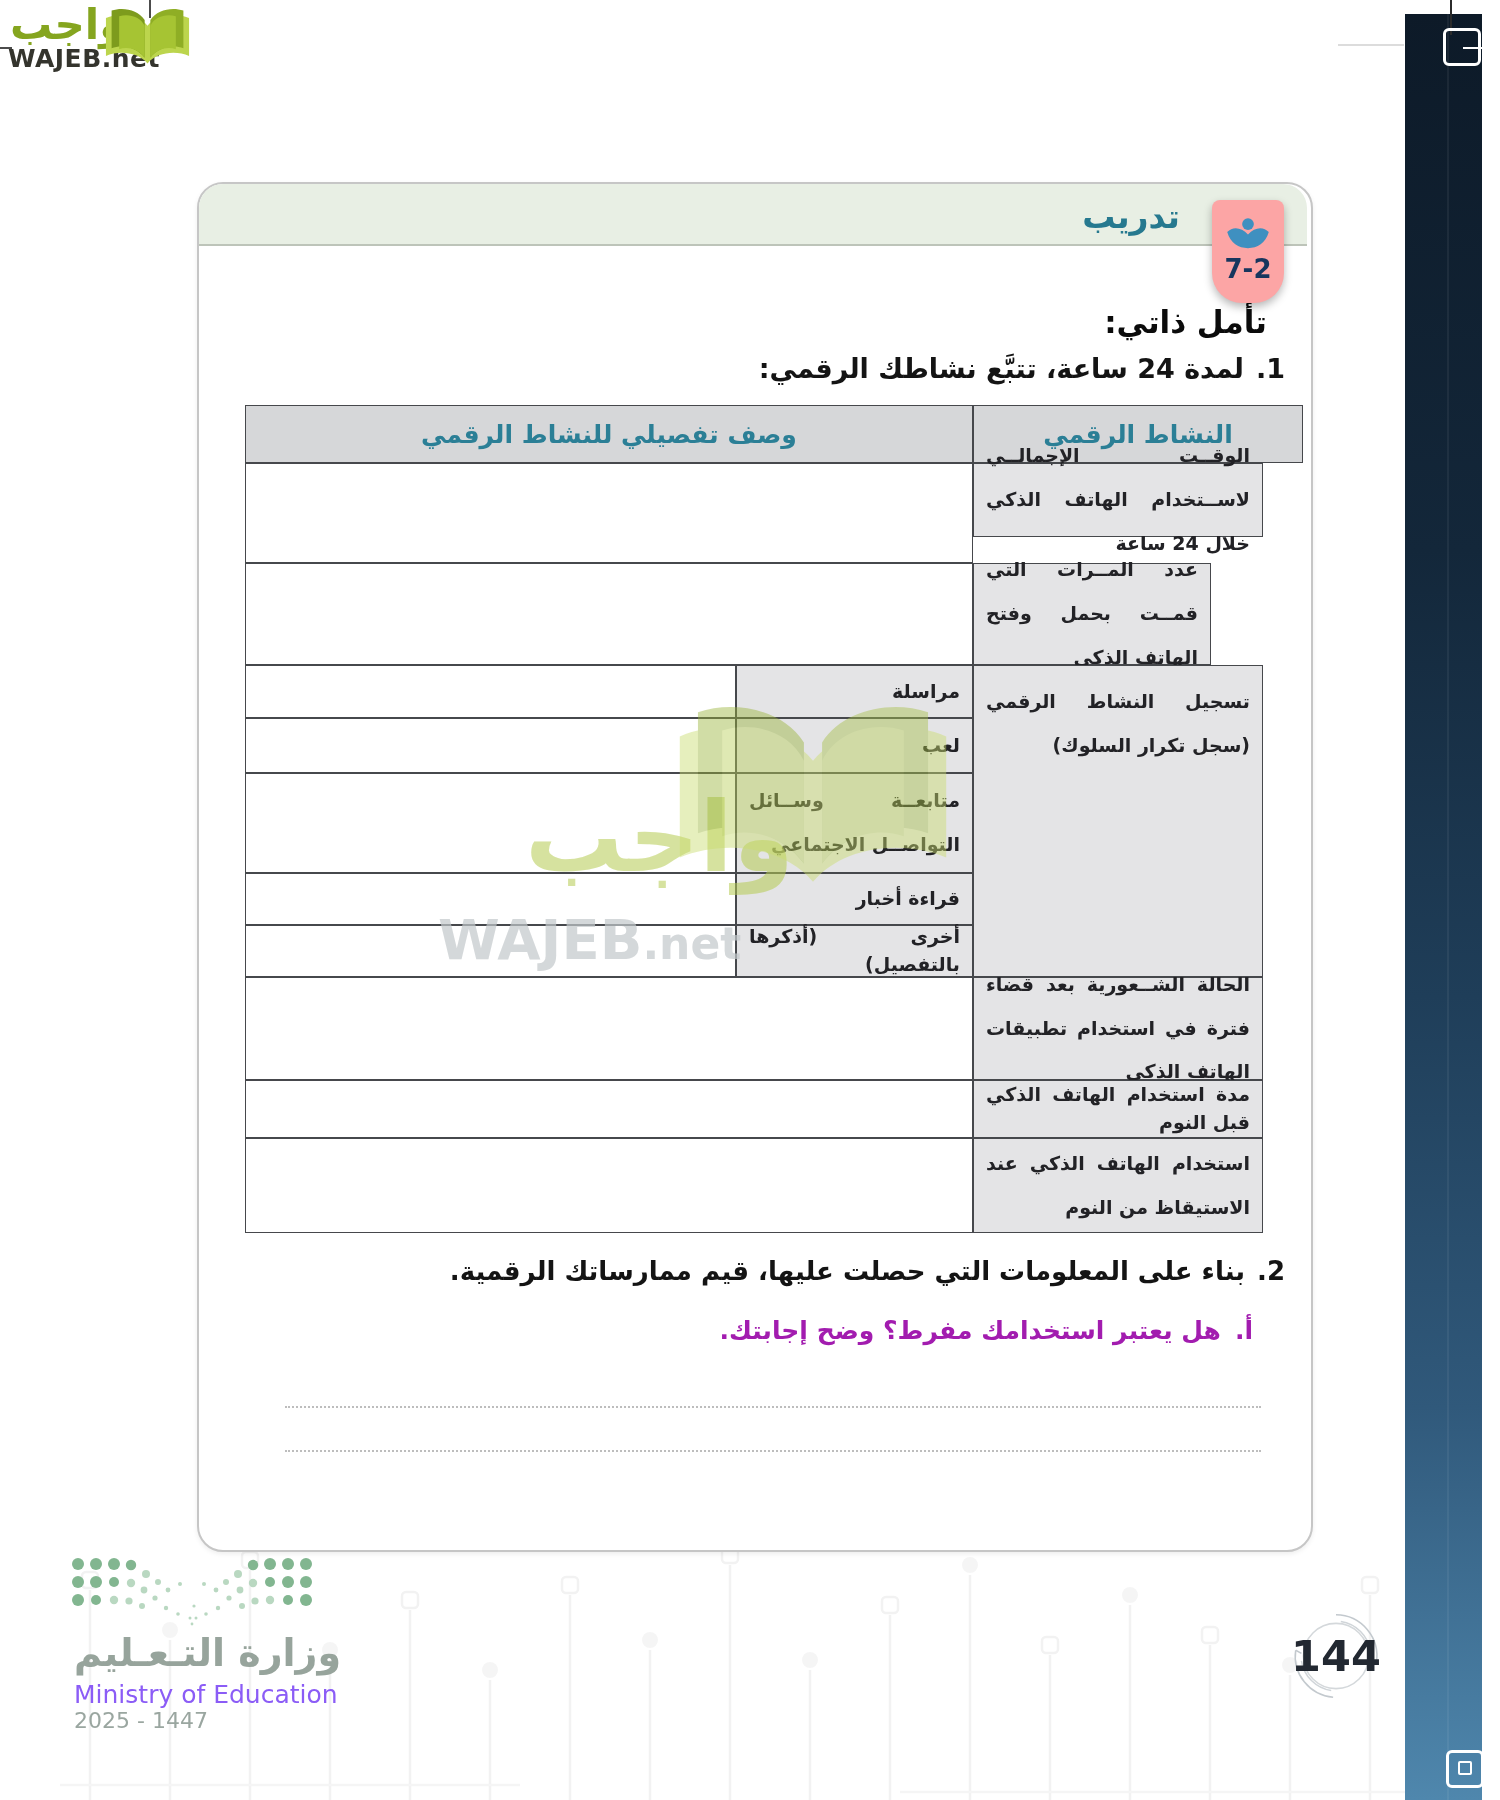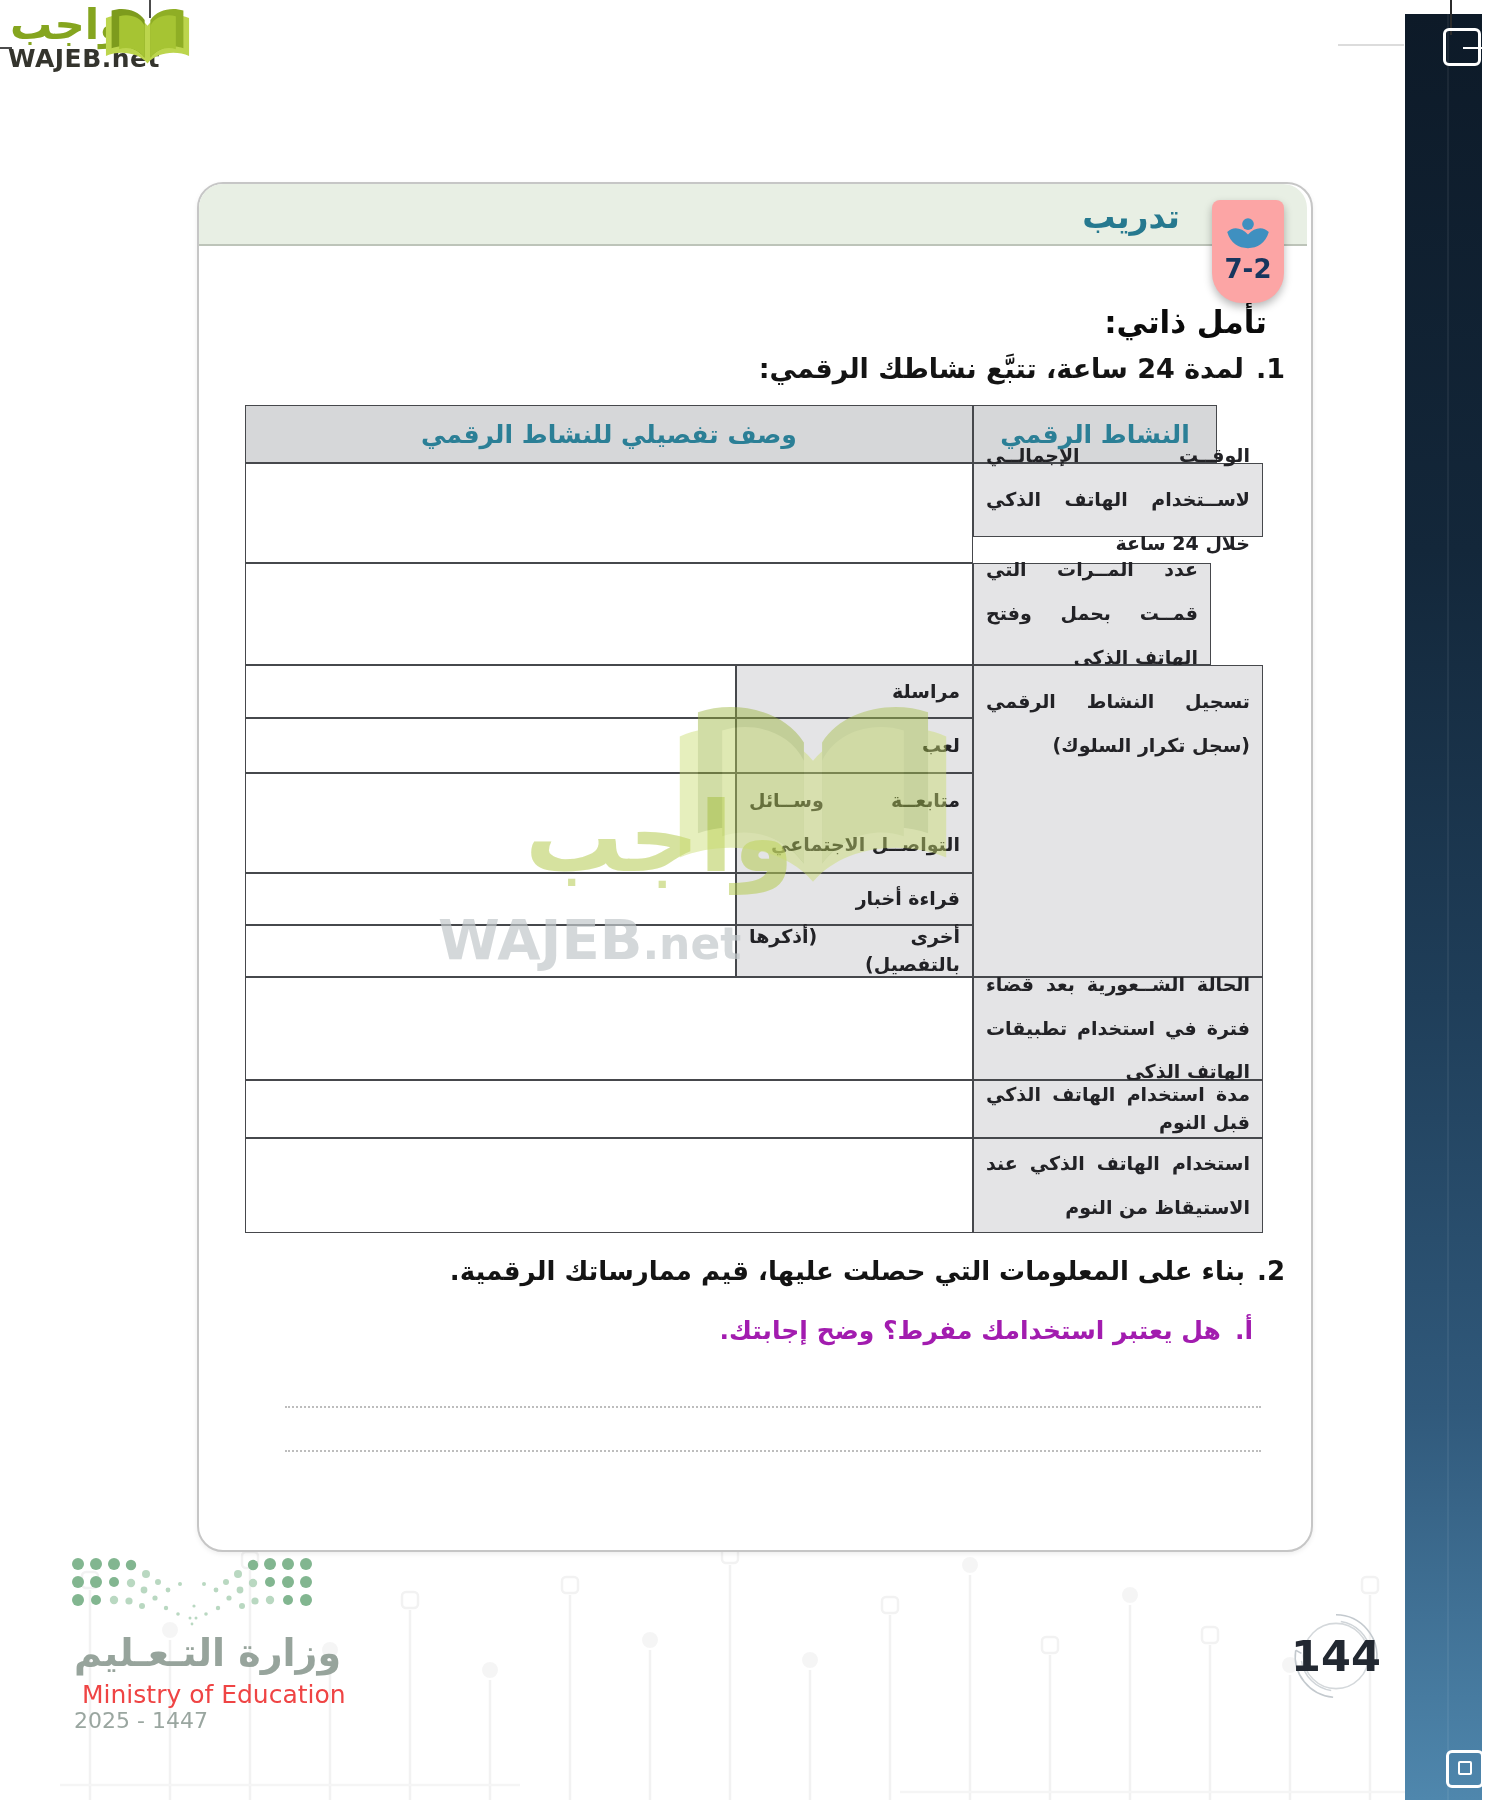--- a/index.html
+++ b/index.html
@@ -69,21 +69,21 @@
   .wm-ar{left:525px;top:788px;font-size:98px;font-weight:bold;color:#b6cc52;opacity:.55;direction:rtl;line-height:1;}
   .wm-en{left:438px;top:912px;font-size:56px;font-weight:bold;color:#c3c8cb;opacity:.7;line-height:1;}
   .wm-en small{font-size:44px;font-weight:bold;}
   .wm-book{left:648px;top:688px;opacity:.45;}
 
   
   .dotline{left:285px;width:976px;height:0;border-top:2px dotted #bdbdbd;}
 
   
   .moe-ar{left:74px;top:1634px;font-size:38px;font-weight:bold;color:#97a49c;direction:rtl;line-height:1;}
-  .moe-en{left:74px;top:1680px;font-size:25px;color:#ef4444;margin-left:8px;}
+  .moe-en{left:74px;top:1680px;font-size:25px;color:#8b5cf6;}
   .moe-yr{left:74px;top:1708px;font-size:22px;color:#9aa6a0;}
   .pagenum-wrap{left:1288px;top:1608px;width:96px;height:96px;}
   .pagenum{left:1288px;top:1608px;width:96px;height:96px;display:flex;align-items:center;justify-content:center;
            font-size:43px;font-weight:bold;color:#222831;z-index:3;}
 </style>
 </head>
 <body>
 
 <div class="canvas">
 
@@ -161,21 +161,21 @@
   <div class="abs sec-title">تأمل ذاتي:</div>
   <div class="abs item item1">
     <span class="num">1.</span><span>لمدة 24 ساعة، تتبَّع نشاطك الرقمي:</span>
   </div>
 
   <div class="abs tbl">
 
     <div class="cell hdr" style="left:0;top:0;width:728px;height:58px;">
         <span>وصف تفصيلي للنشاط الرقمي</span>
       </div>
-    <div class="cell hdr" style="left:728px;top:0;width:244px;height:58px;">
+    <div class="cell hdr" style="left:728px;top:0;width:330px;height:58px;">
         <span>النشاط الرقمي</span>
       </div>
 
     <div class="cell desc" style="left:0;top:58px;width:728px;height:100px;">
         <span></span>
       </div>
     <div class="cell lbl" style="left:728px;top:58px;width:290px;height:74px;">
         <span>الوقــت الإجمالــي لاســتخدام الهاتف الذكي خلال 24 ساعة</span>
       </div>
 

